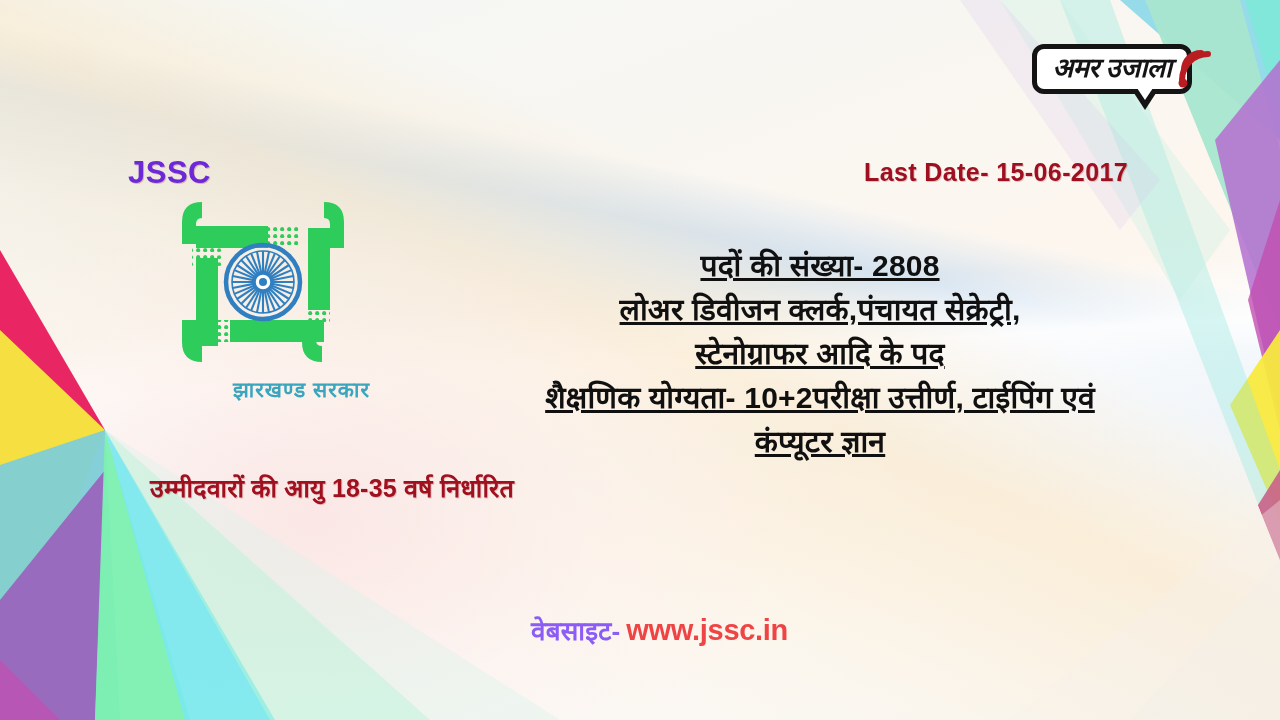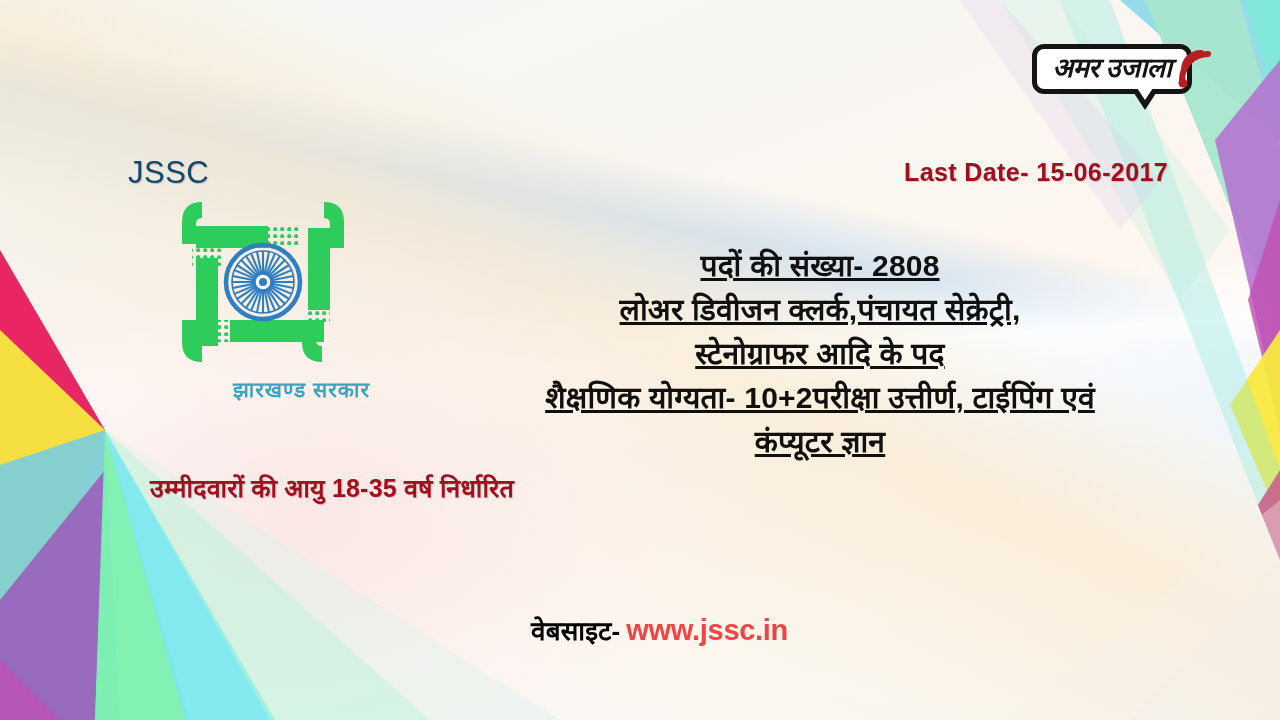--- a/index.html
+++ b/index.html
@@ -120,22 +120,22 @@
     width: 54px;
     height: 56px;
   }
 
   
   .jssc-title {
     position: absolute;
     left: 128px;
     top: 155px;
     font-size: 31px;
-    font-weight: normal;
-    color: #0c4a6e;
+    font-weight: bold;
+    color: #6d28d9;
     letter-spacing: 0.5px;
     text-shadow: 1px 1px 0 rgba(140,20,40,0.25);
   }
 
   
   .emblem-wrap {
     position: absolute;
     left: 168px;
     top: 192px;
     width: 200px;
@@ -165,21 +165,20 @@
   .last-date {
     position: absolute;
     left: 864px;
     top: 158px;
     font-size: 25px;
     font-weight: bold;
     color: #9e1020;
     letter-spacing: 0.4px;
     white-space: nowrap;
     text-shadow: 1px 1px 0 rgba(130,10,25,0.22);
-    margin-left: 40px;
   }
 
   .detail-block {
     position: absolute;
     left: 420px;
     top: 244px;
     width: 800px;
     text-align: center;
     color: #101010;
   }
@@ -209,21 +208,21 @@
     position: absolute;
     left: 0;
     top: 612px;
     width: 1280px;
     text-align: center;
     white-space: nowrap;
   }
   .website-label {
     font-size: 26px;
     font-weight: bold;
-    color: #000000;
+    color: #8b5cf6;
     letter-spacing: 0.2px;
     margin-left: 39px;
   }
   .website-url {
     font-size: 29px;
     font-weight: bold;
     color: #ef4444;
     letter-spacing: -0.3px;
     margin-left: 6px;
   }

